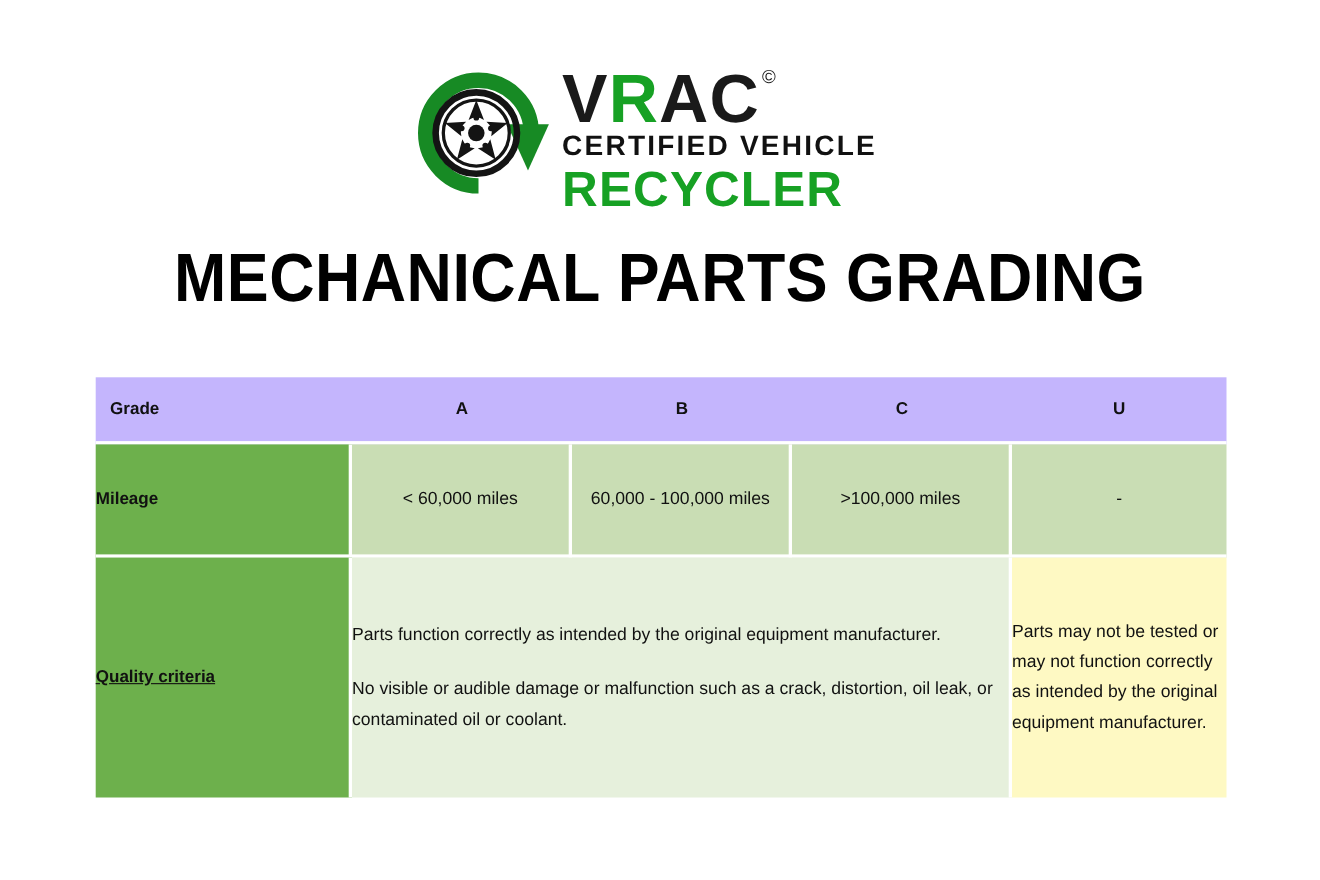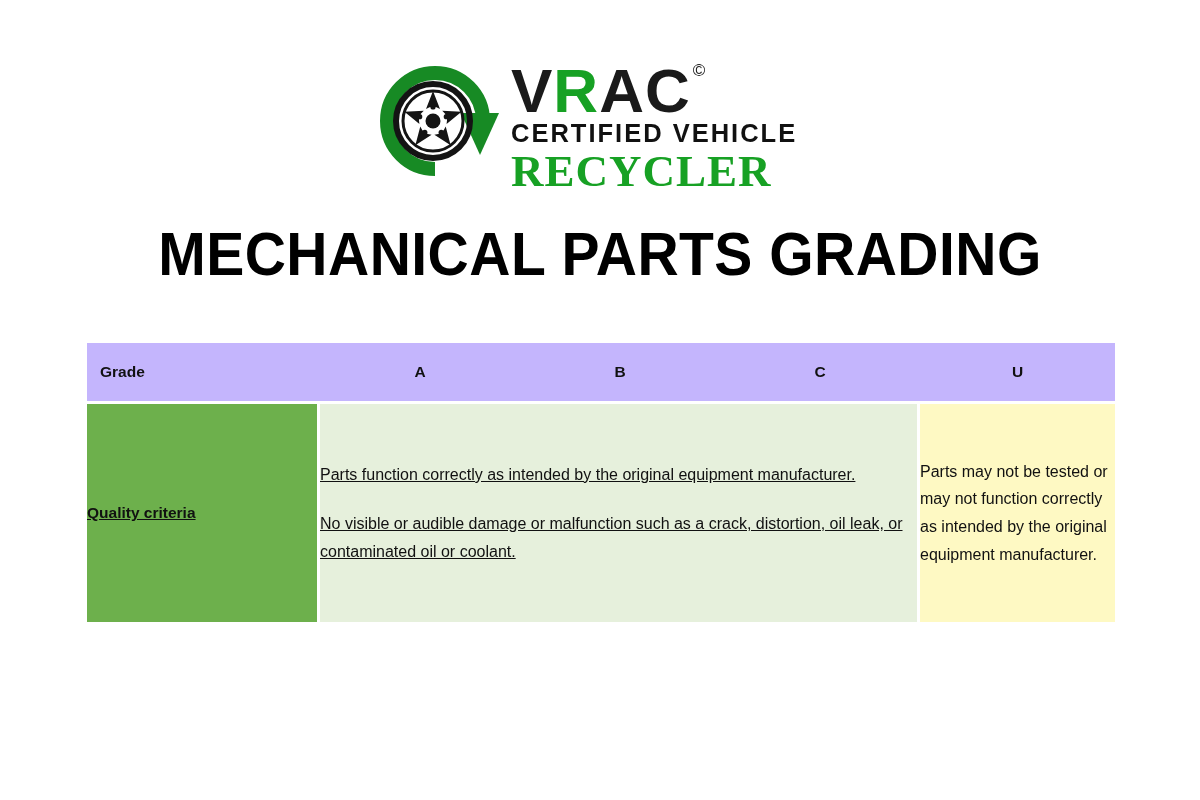--- a/index.html
+++ b/index.html
@@ -64,21 +64,21 @@
     font-family: "Liberation Sans", sans-serif;
     font-weight: bold;
     font-size: 25.5px;
     letter-spacing: 2.0px;
     color: #111111;
     line-height: 1.1;
     margin-top: -3px;
     white-space: nowrap;
   }
   .wm-line3 {
-    font-family: Liberation Serif, serif;
+    font-family: Liberation Sans, sans-serif;
     font-weight: bold;
     font-size: 45px;
     letter-spacing: 1.0px;
     color: #17a124;
     line-height: 1.05;
     margin-top: 1px;
     white-space: nowrap;
   }
 
   
@@ -156,21 +156,20 @@
   .quality-cell {
     background: #e6f0dc;
     height: 218px;
     vertical-align: middle;
     text-align: left;
     font-size: 16px;
     color: #111111;
     line-height: 1.72;
     padding: 0 18px 0 22px;
     border-right: 3px solid #ffffff;
-    text-decoration: underline;
   }
   .quality-cell p { margin: 0; }
   .quality-cell p.gap { margin-top: 22px; }
 
   .quality-cell-u {
     background: #fef9c3;
     vertical-align: middle;
     text-align: left;
     font-size: 16px;
     color: #111111;
@@ -235,20 +234,27 @@
     </colgroup>
     <tbody>
       <tr>
         <td class="hdr-cell first">Grade</td>
         <td class="hdr-cell">A</td>
         <td class="hdr-cell">B</td>
         <td class="hdr-cell">C</td>
         <td class="hdr-cell">U</td>
       </tr>
 
+      <tr>
+        <td class="rowlabel-cell">Mileage</td>
+        <td class="mileage-cell">&lt; 60,000 miles</td>
+        <td class="mileage-cell">60,000 - 100,000 miles</td>
+        <td class="mileage-cell">&gt;100,000 miles</td>
+        <td class="mileage-cell endcol">-</td>
+      </tr>
 
       <tr>
         <td class="rowlabel-cell last">Quality criteria</td>
         <td class="quality-cell" colspan="3">
           <p>Parts function correctly as intended by the original equipment manufacturer.</p>
           <p class="gap">No visible or audible damage or malfunction such as a crack, distortion, oil leak, or contaminated oil or coolant.</p>
         </td>
         <td class="quality-cell-u">Parts may not be tested or may not function correctly as intended by the original equipment manufacturer.</td>
       </tr>
     </tbody>

